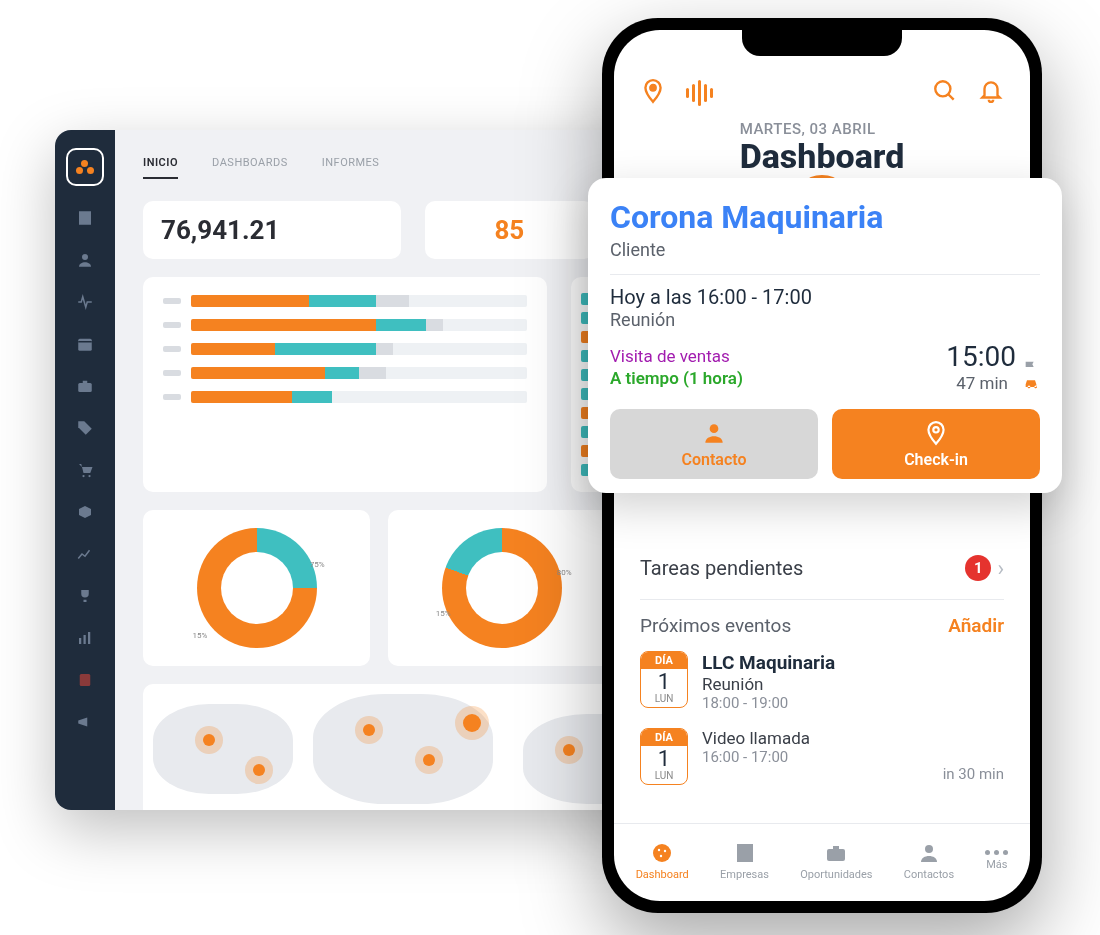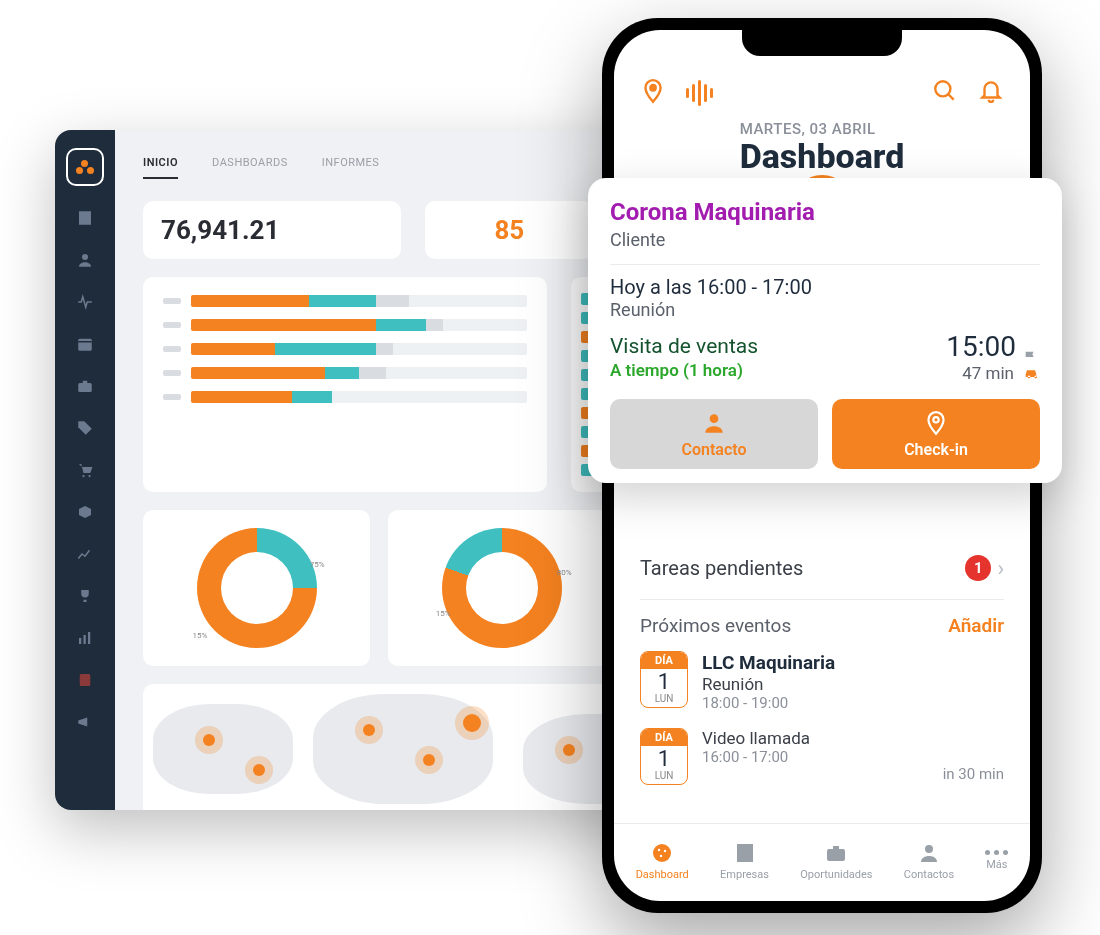--- a/index.html
+++ b/index.html
@@ -98,32 +98,32 @@
 .date-line { font-size:15px; color:#8a8f99; letter-spacing:.5px; font-weight:500; }
 .dash-title { font-size:34px; font-weight:800; color:#1f2c3c; line-height:1.1; }
 .avatar { width:58px; height:58px; border-radius:50%; border:3px solid #f58220; background: radial-gradient(circle at 50% 30%, #e8c7b5 0 30%, #8a5a42 30% 45%, #c9b8a8 45% 100%); }
 
 
 .float-card {
   position:absolute; top:178px; left:588px; width:474px;
   background:#fff; border-radius:18px; box-shadow:0 14px 44px rgba(0,0,0,.18);
   padding:20px 22px 14px; z-index:10;
 }
-.fc-title { font-size:24px; font-weight:700; color:#a21caf; }
+.fc-title { font-size:32px; font-weight:700; color:#3b82f6; }
 .fc-sub { font-size:18px; color:#5b616b; margin-top:3px; }
 .fc-hr { height:1px; background:#e8eaee; margin:14px 0 10px; }
 .fc-time { font-size:20px; color:#1f2c3c; }
 .fc-type { font-size:18px; color:#5b616b; }
 .fc-row { display:flex; justify-content:space-between; align-items:center; margin-top:10px; }
 .fc-left { display:flex; flex-direction:column; gap:2px; }
-.fc-visit { font-size:21px; color:#14532d; }
+.fc-visit { font-size:17px; color:#a21caf; }
 .fc-ontime { font-size:17px; color:#2ba82b; font-weight:600; }
 .fc-right { text-align:right; }
 .fc-t1 { font-size:28px; color:#1f2c3c; display:flex; gap:6px; align-items:center; justify-content:flex-end; }
-.fc-t2 { font-size:17px; color:#5b616b; display:flex; gap:8px; align-items:center; justify-content:flex-end; }
+.fc-t2 { font-size:17px; color:#5b616b; display:flex; gap:14px; align-items:center; justify-content:flex-end; }
 .flag-ico, .car-ico { width:18px; height:16px; }
 .flag-ico svg, .car-ico svg { width:100%; height:100%; fill:#9aa0a8; }
 
 .fc-buttons { display:flex; gap:14px; margin-top:16px; }
 .fc-btn { flex:1; height:70px; border-radius:10px; display:flex; flex-direction:column; align-items:center; justify-content:center; gap:4px; font-size:16px; font-weight:600; cursor:pointer; }
 .fc-btn.gray { background:#d7d7d7; color:#f58220; }
 .fc-btn.orange { background:#f58220; color:#fff; }
 .fc-btn svg { width:26px; height:26px; }
 
 

